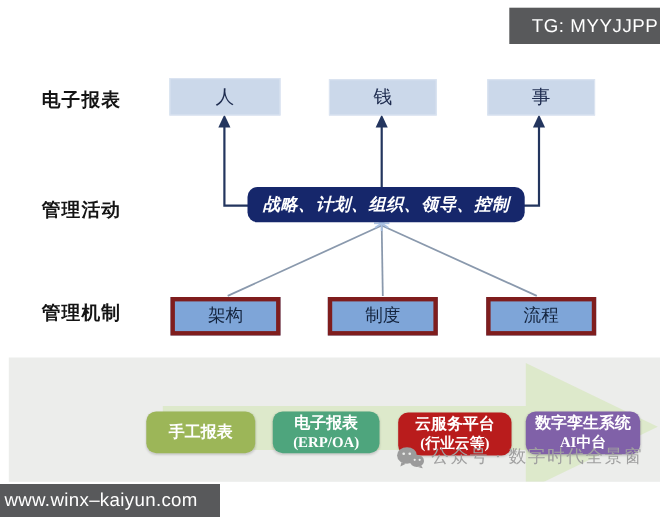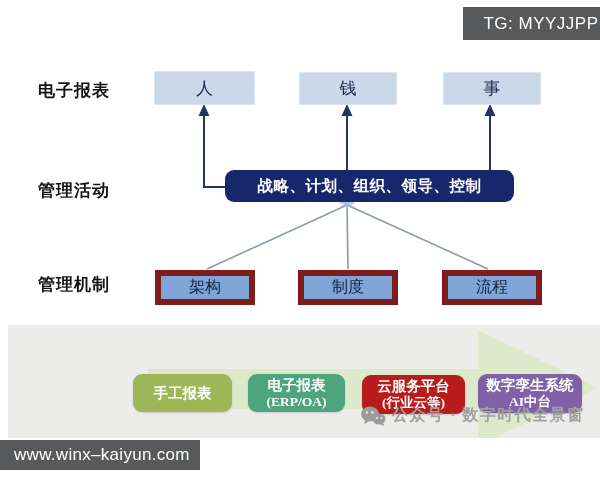--- a/index.html
+++ b/index.html
@@ -20,54 +20,54 @@
     letter-spacing:1px;white-space:nowrap;z-index:3;
   }
   
   .obj-box{
     position:absolute;background:#cbd8ea;border:1px solid #dbe4f1;
     display:flex;align-items:center;justify-content:center;
     color:#1d2b4e;font-size:17px;z-index:2;box-sizing:border-box;
   }
   
   .activity-box{
-    position:absolute;left:225px;top:170px;width:289px;height:32px;
+    position:absolute;left:225px;top:170px;width:252px;height:32px;
     background:#16276b;border-radius:9px;color:#fff;font-weight:bold;
     display:flex;align-items:center;justify-content:center;
-    font-size:15.5px;letter-spacing:.5px;z-index:2;white-space:nowrap;
+    font-size:15.5px;letter-spacing:.5px;z-index:2;white-space:nowrap;font-style:italic;
   }
   
   .mech-box{
     position:absolute;top:270px;width:100px;height:35px;background:#7ea5d8;
-    border:6px solid #7f1d1d;display:flex;align-items:center;justify-content:center;
+    border:4px solid #7f1d1d;display:flex;align-items:center;justify-content:center;
     color:#13233d;font-size:16px;z-index:2;box-sizing:border-box;
   }
   
   .band{
     position:absolute;left:8px;top:325px;width:592px;height:113px;
     background:#ecedeb;overflow:hidden;z-index:1;
   }
   
   .tool-box{
     position:absolute;border-radius:9px;color:#fff;z-index:3;
     display:flex;flex-direction:column;align-items:center;justify-content:center;
     text-align:center;line-height:1.15;box-shadow:0 1px 2px rgba(0,0,0,.15);margin-top:12px;
   }
   .tool-box .l1{font-size:14.5px;font-weight:bold;}
   .tool-box .l2{font-size:13.5px;font-weight:bold;}
   
   .watermark{
     position:absolute;left:360px;top:405px;display:flex;align-items:center;
-    color:#a0a0a0;z-index:4;font-weight:bold;
+    color:#a0a0a0;z-index:4;
   }
   .watermark .wm-text{font-size:16px;letter-spacing:1.5px;white-space:nowrap;}
   
   .site-bar{
     position:absolute;left:0;top:440px;width:200px;height:30px;background:#58595b;
-    color:#fff;display:flex;align-items:center;padding-left:14px;
+    color:#fff;display:flex;align-items:center;padding-left:4px;
     font-size:17px;box-sizing:border-box;z-index:5;letter-spacing:.3px;
   }
   svg.overlay{position:absolute;left:0;top:0;z-index:1;pointer-events:none;}
   svg.band-art{position:absolute;left:0;top:0;z-index:1;pointer-events:none;}
 </style>
 </head>
 <body>
 
 <div id="page">
 

